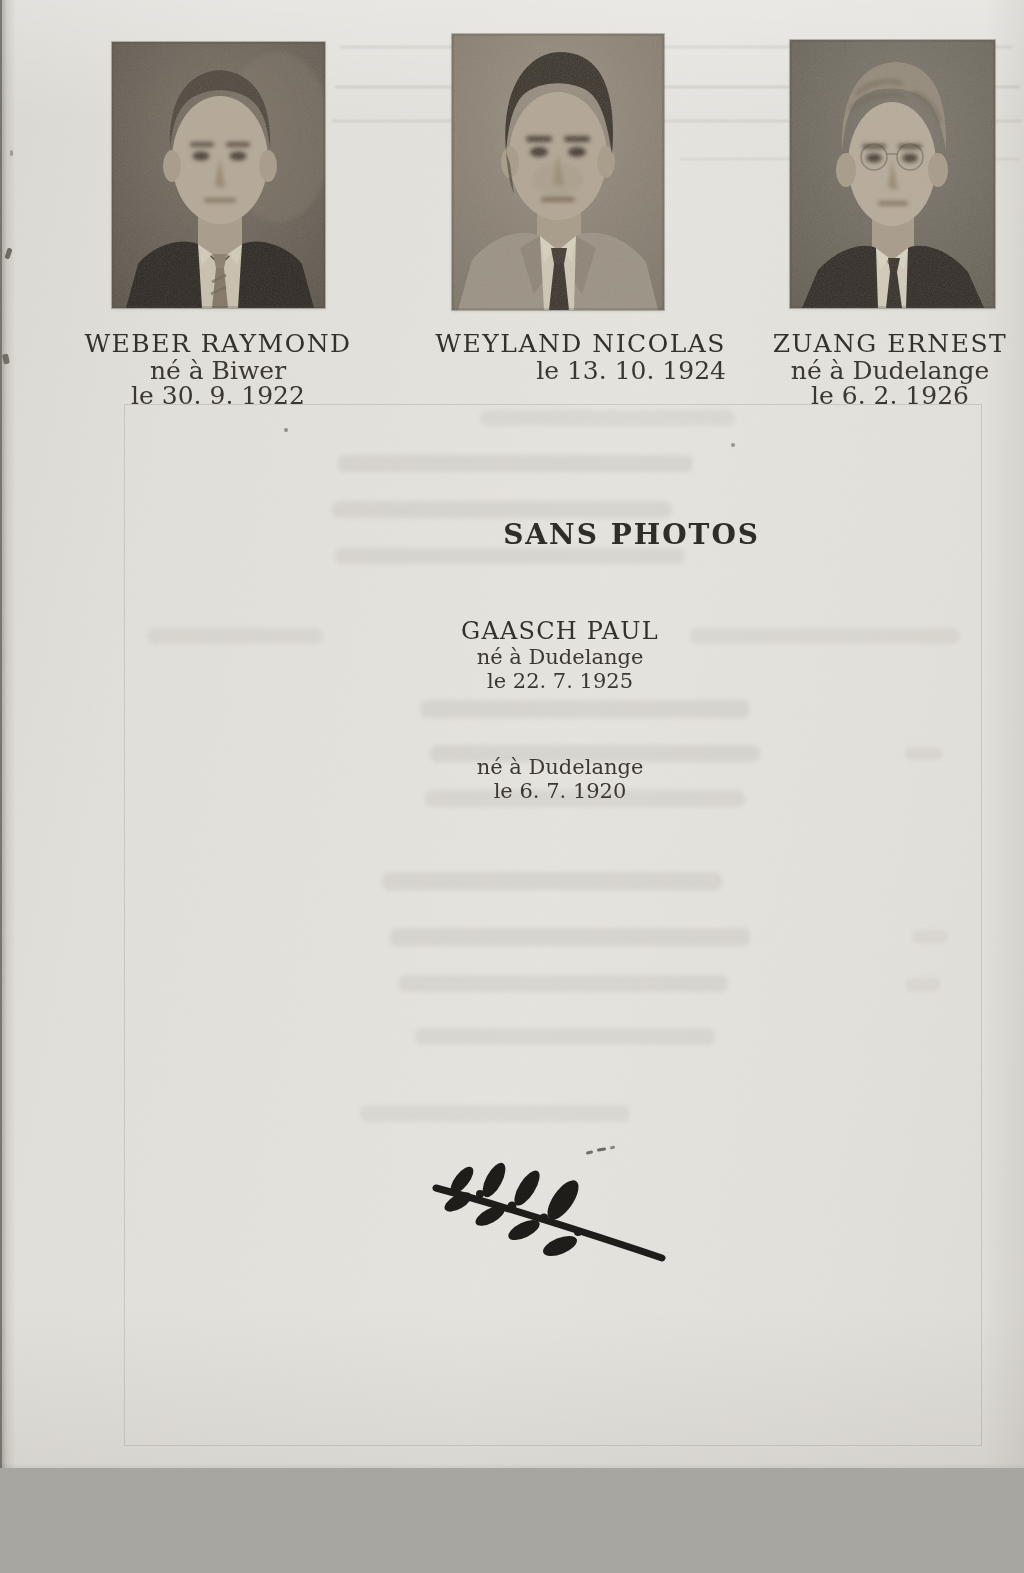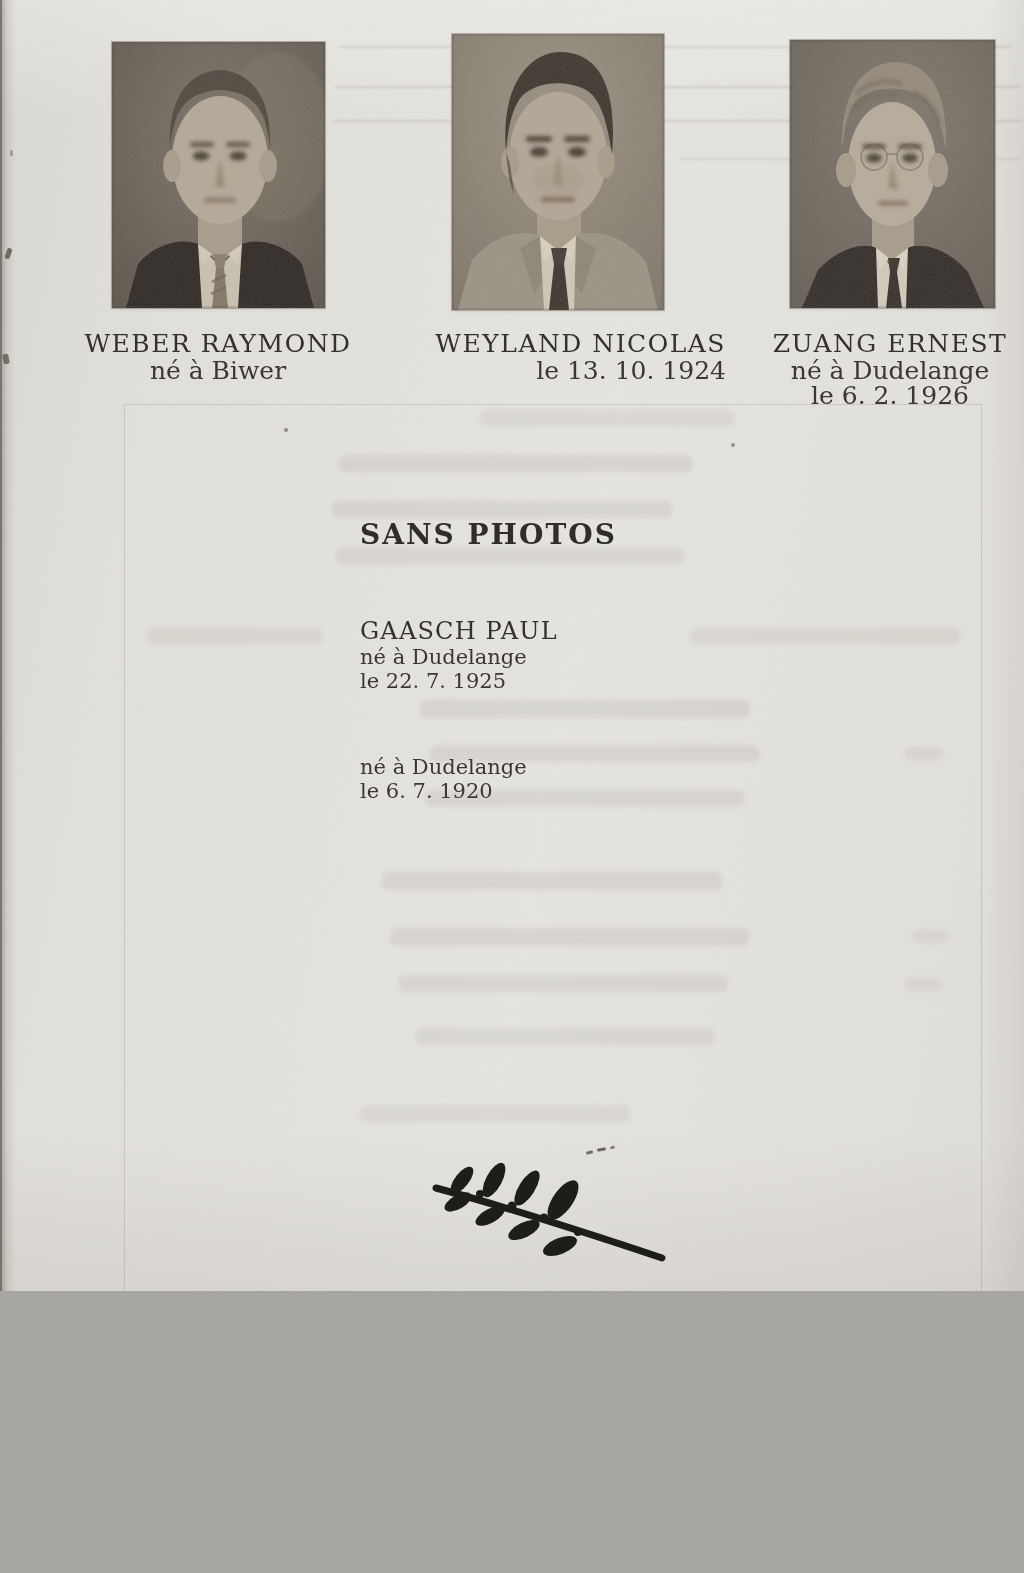--- a/index.html
+++ b/index.html
@@ -1,18 +1,18 @@
 <!DOCTYPE html>
 <html><head>
 <meta charset="utf-8">
 <style>
   html,body{margin:0;padding:0;background:#a8a6a1;}
   .page{
     position:relative;
-    width:1024px;height:1291px;
+    width:1024px;height:1468px;
     margin:0 auto;
     background:linear-gradient(100deg,#dcdad4 0%,#e3e1db 18%,#e7e5e0 55%,#e4e2dc 82%,#e0ded8 100%);
     overflow:hidden;
     font-family:"DejaVu Serif","Liberation Serif",serif;
     color:#33302a;
   }
   
   .shade{position:absolute;pointer-events:none;}
   .shade-top{left:0;top:0;width:100%;height:120px;background:linear-gradient(180deg,rgba(255,255,255,0.25),rgba(255,255,255,0));}
   .shade-bottom{left:0;bottom:0;width:100%;height:160px;background:linear-gradient(0deg,rgba(120,115,105,0.10),rgba(120,115,105,0));}
@@ -29,23 +29,23 @@
     border:1px solid rgba(105,99,88,0.20);filter:blur(0.6px);}
   .ghost-rule-bottom{position:absolute;left:0;top:1466px;width:1024px;height:2px;background:rgba(105,99,88,0.12);filter:blur(1px);}
   
   .photo{position:absolute;box-shadow:0 0 0 1px rgba(70,64,56,0.30), 0 1px 3px rgba(70,64,56,0.18);}
   .photo svg{display:block;width:100%;height:100%;}
   
   .caption{position:absolute;width:340px;text-align:center;}
   .caption .name{font-size:25px;letter-spacing:1.5px;line-height:28px;color:#322f29;}
   .caption .detail{font-size:25px;line-height:25px;color:#3a362f;}
   
-  .sans-heading{position:absolute;left:360px;top:518px;width:400px;text-align:left;
+  .sans-heading{position:absolute;left:360px;top:518px;width:400px;text-align:right;
     font-size:28px;font-weight:bold;letter-spacing:2px;color:#2e2b25;}
-  .sans-entry{position:absolute;left:360px;width:400px;}
+  .sans-entry{position:absolute;left:360px;width:400px;text-align:center;}
   .sans-entry .name{font-size:24px;letter-spacing:1.2px;line-height:27px;color:#322f29;}
   .sans-entry .detail{font-size:21px;line-height:24px;color:#3a362f;}
   
   .laurel{position:absolute;left:432px;top:1158px;width:235px;height:108px;}
   .laurel svg{display:block;width:100%;height:100%;}
   .smudge{position:absolute;left:586px;top:1146px;width:34px;height:10px;}
   .smudge i{position:absolute;background:#4c4840;border-radius:2px;display:block;}
   
   .page-number{position:absolute;left:940px;top:1503px;width:72px;text-align:center;
     font-size:27px;font-weight:bold;color:#2c2924;}
@@ -218,20 +218,21 @@
       <path d="M98,218 L110,218 L107,232 L100,232 Z" fill="#332d26"></path>
       <path d="M100,232 L96,268 L112,268 L107,232 Z" fill="#2e2922"></path>
       <rect width="205" height="268" fill="none" stroke="#3e3933" stroke-width="4" opacity="0.22"></rect>
       <rect width="205" height="268" filter="url(#p3grain)" opacity="0.48"></rect>
     </svg>
   </figure>
 
   <div class="caption" style="left:48px;top:330px;">
     <div class="name">WEBER RAYMOND</div>
     <div class="detail">né à Biwer</div>
+    <div class="detail">le 30. 9. 1922</div>
   </div>
   <div class="caption" style="left:386px;top:330px;text-align:right;">
     <div class="name">WEYLAND NICOLAS</div>
     <div class="detail">le 13. 10. 1924</div>
   </div>
   <div class="caption" style="left:720px;top:330px;">
     <div class="name">ZUANG ERNEST</div>
     <div class="detail">né à Dudelange</div>
     <div class="detail">le 6. 2. 1926</div>
   </div>

